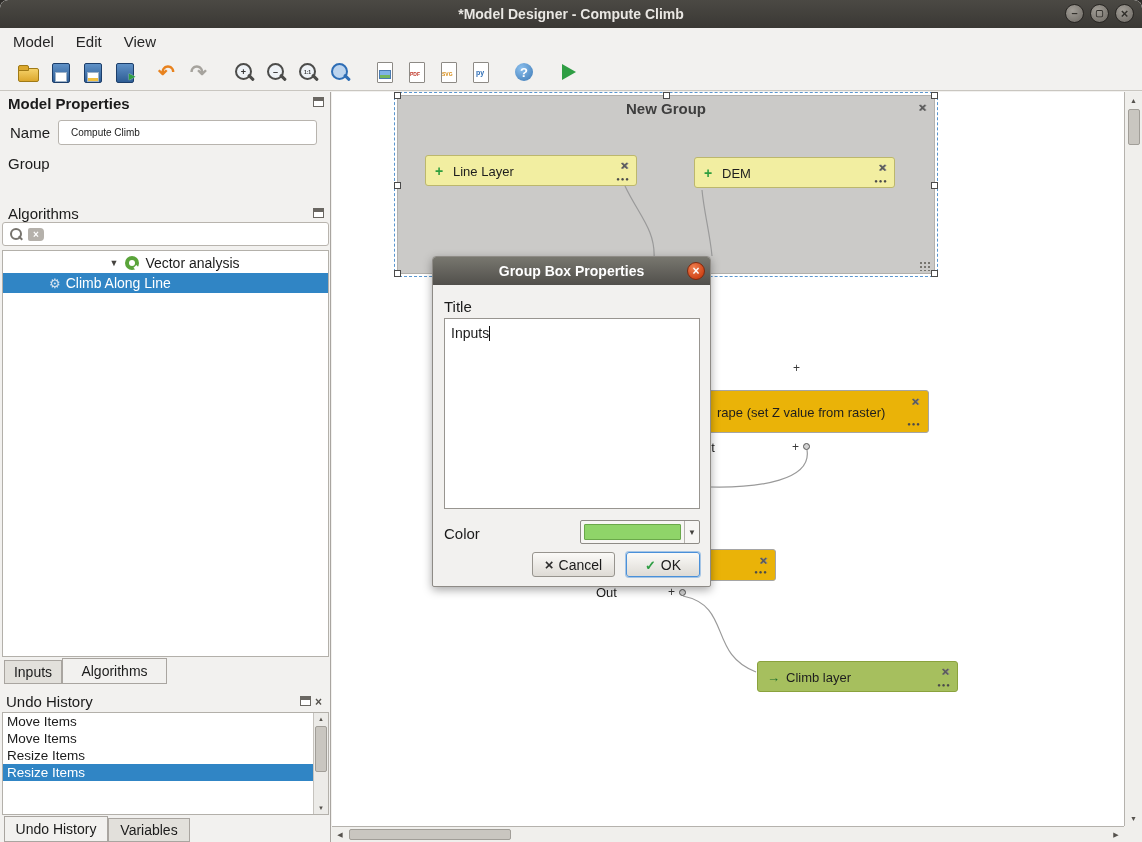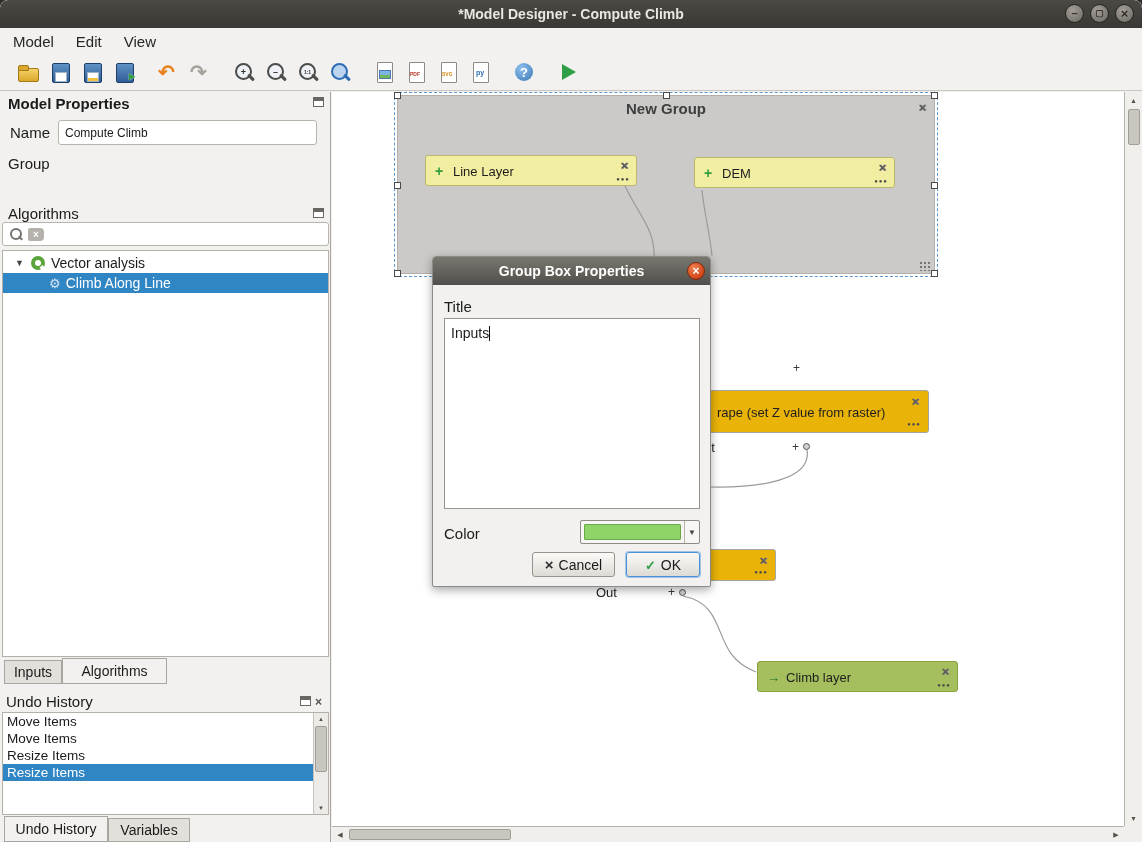--- a/index.html
+++ b/index.html
@@ -74,36 +74,36 @@
 
 .leftpanel { position: absolute; left: 0; top: 92px; width: 331px; height: 750px;
   background: #f2f1ef; border-right: 1px solid #a9a5a0; }
 .panel-header { position: absolute; font-size: 15px; color: #1b1b1b; }
 .float-icon { position: absolute; width: 11px; height: 10px; border: 1px solid #6a6762; background: #fff; }
 .float-icon::before { content: ""; display: block; height: 3px; background: #6a6762; }
 .small-close::before { content: "×"; font-size: 12px; font-weight: bold; color: #55524d; }
 .small-close { position: absolute; }
 .fieldlabel { position: absolute; font-size: 15px; color: #1b1b1b; }
 .textfield { position: absolute; height: 25px; border: 1px solid #b8b4ae; border-radius: 3px;
-  background: #fff; font-size: 12px; padding: 0 6px; font-family: "Liberation Sans", sans-serif; color: #1b1b1b; }
+  background: #fff; font-size: 10px; padding: 0 12px; font-family: "Liberation Sans", sans-serif; color: #1b1b1b; }
 .searchbox { position: absolute; left: 2px; top: 130px; width: 327px; height: 24px;
   border: 1px solid #b8b4ae; border-radius: 3px; background: #fff; display: flex; align-items: center; }
 .search-mag { position: relative; width: 14px; height: 14px; margin: 0 5px 0 6px; }
 .search-mag::before { content: ""; position: absolute; left: 1px; top: 1px; width: 8px; height: 8px;
   border: 2px solid #76736d; border-radius: 50%; }
 .search-mag::after { content: ""; position: absolute; left: 9px; top: 10px; width: 5px; height: 2px;
   background: #76736d; transform: rotate(45deg); }
 .search-input { border: none; outline: none; flex: 1; font-size: 14px; font-family: "Liberation Sans", sans-serif; color: #1b1b1b; background: transparent; }
 .clear-icon { position: relative; width: 16px; height: 13px; margin-right: 6px; background: #b5b1ab; border-radius: 2px 4px 4px 2px;
   display: flex; align-items: center; justify-content: center; }
 .clear-icon::before { content: "×"; color: #fff; font-size: 10px; font-weight: bold; }
 .treebox { position: absolute; left: 2px; top: 158px; width: 327px; height: 407px;
   background: #fff; border: 1px solid #b3b0aa; overflow: hidden; }
 .tree-row { position: relative; height: 20px; display: flex; align-items: center; font-size: 14px; color: #1b1b1b; }
-.tree-row.group { padding-left: 12px; margin-top: 2px; }
+.tree-row.group { padding-left: 18px; margin-top: 2px; justify-content: center; }
 .tree-row.alg { padding-left: 46px; background: #3085c5; color: #fff; }
 .expander { font-size: 9px; color: #45433f; margin-right: 7px; }
 .expander::before { content: "▼"; }
 .q-icon { position: relative; width: 14px; height: 14px; border-radius: 50%; background: #5aa43a; margin-right: 6px; }
 .q-icon::before { content: ""; position: absolute; left: 4px; top: 4px; width: 6px; height: 6px; background: #fff; border-radius: 50%; }
 .q-icon::after { content: ""; position: absolute; right: 1px; bottom: 1px; width: 4px; height: 3px; background: #fff; transform: rotate(-45deg); }
 .gear-icon { margin-right: 5px; font-size: 13px; color: #d7e3f0; line-height: 1; }
 .gear-icon::before { content: "⚙"; }
 .tab { position: absolute; display: flex; align-items: center; justify-content: center;
   font-size: 14px; color: #1b1b1b; border: 1px solid #a9a5a0; }

